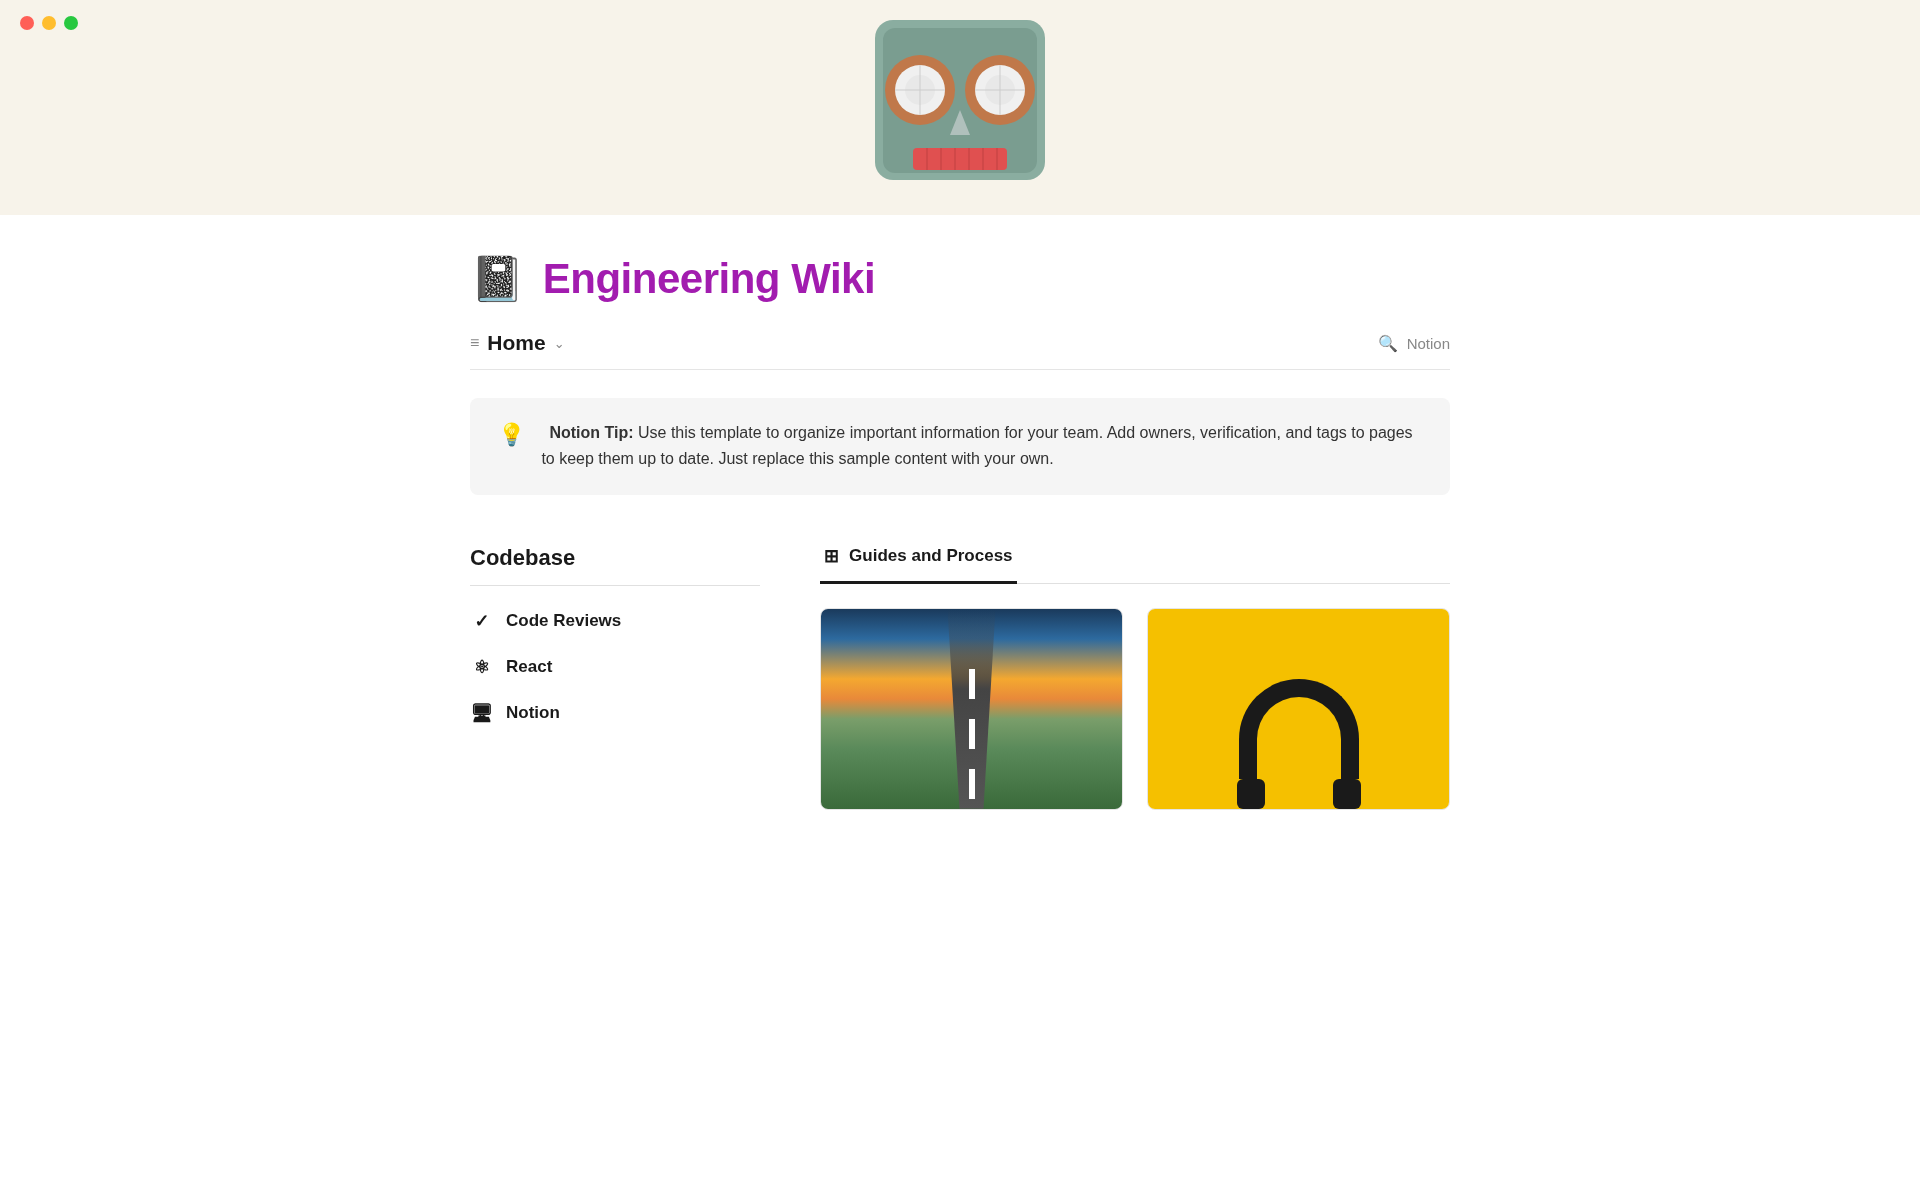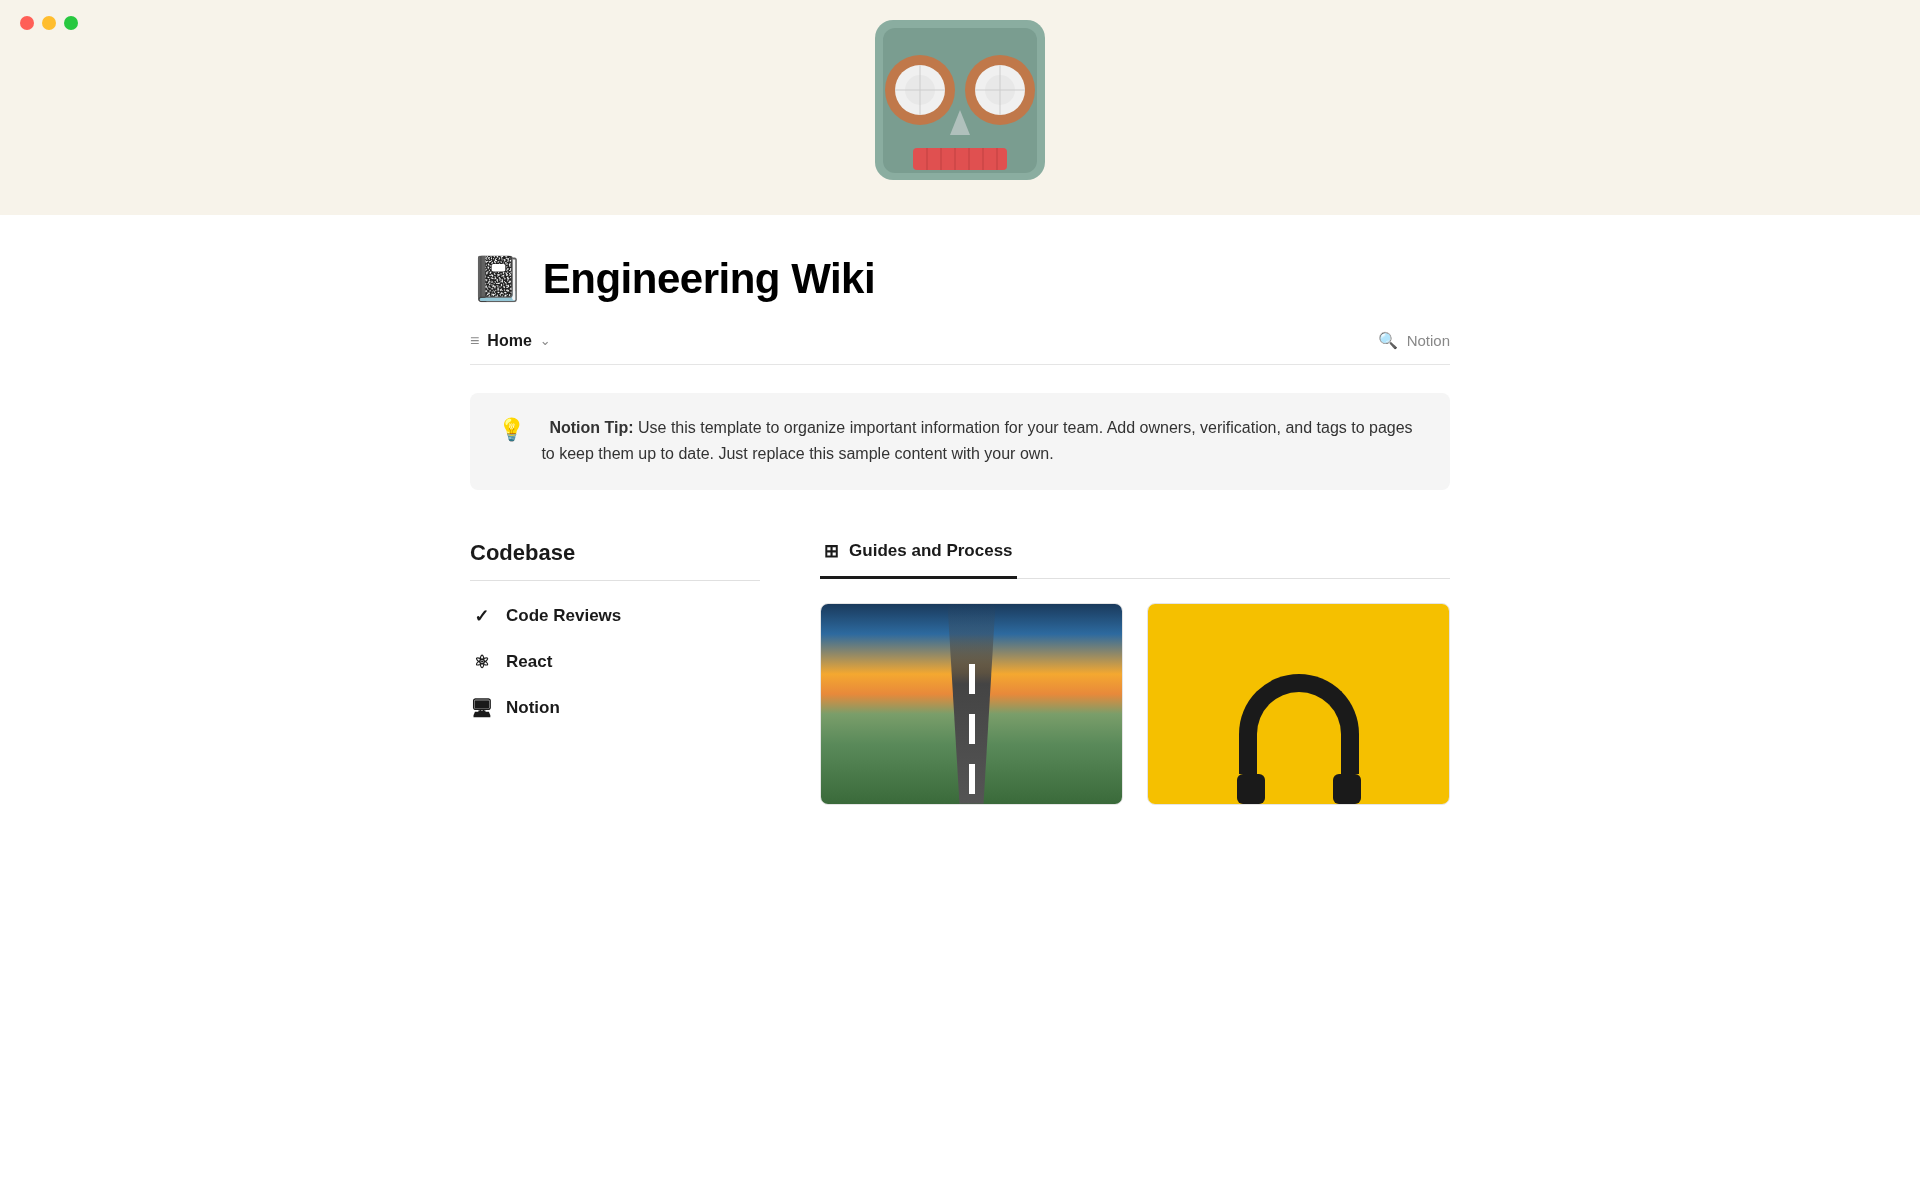--- a/index.html
+++ b/index.html
@@ -73,21 +73,21 @@
       gap: 18px;
       margin-bottom: 28px;
     }
     .page-emoji {
       font-size: 44px;
       line-height: 1;
     }
     .page-title {
       font-size: 42px;
       font-weight: 700;
-      color: #000000;
+      color: #a21caf;
       letter-spacing: -0.5px;
     }
 
     
     .nav-bar {
       display: flex;
       align-items: center;
       justify-content: space-between;
       border-bottom: 1px solid #e5e5e5;
       padding-bottom: 14px;
@@ -96,21 +96,21 @@
     .nav-left {
       display: flex;
       align-items: center;
       gap: 8px;
     }
     .nav-home-icon {
       color: #888;
       font-size: 16px;
     }
     .nav-home-label {
-      font-size: 16px;
+      font-size: 21px;
       font-weight: 600;
       color: #1a1a1a;
     }
     .nav-chevron {
       color: #888;
       font-size: 13px;
     }
     .nav-search {
       display: flex;
       align-items: center;

